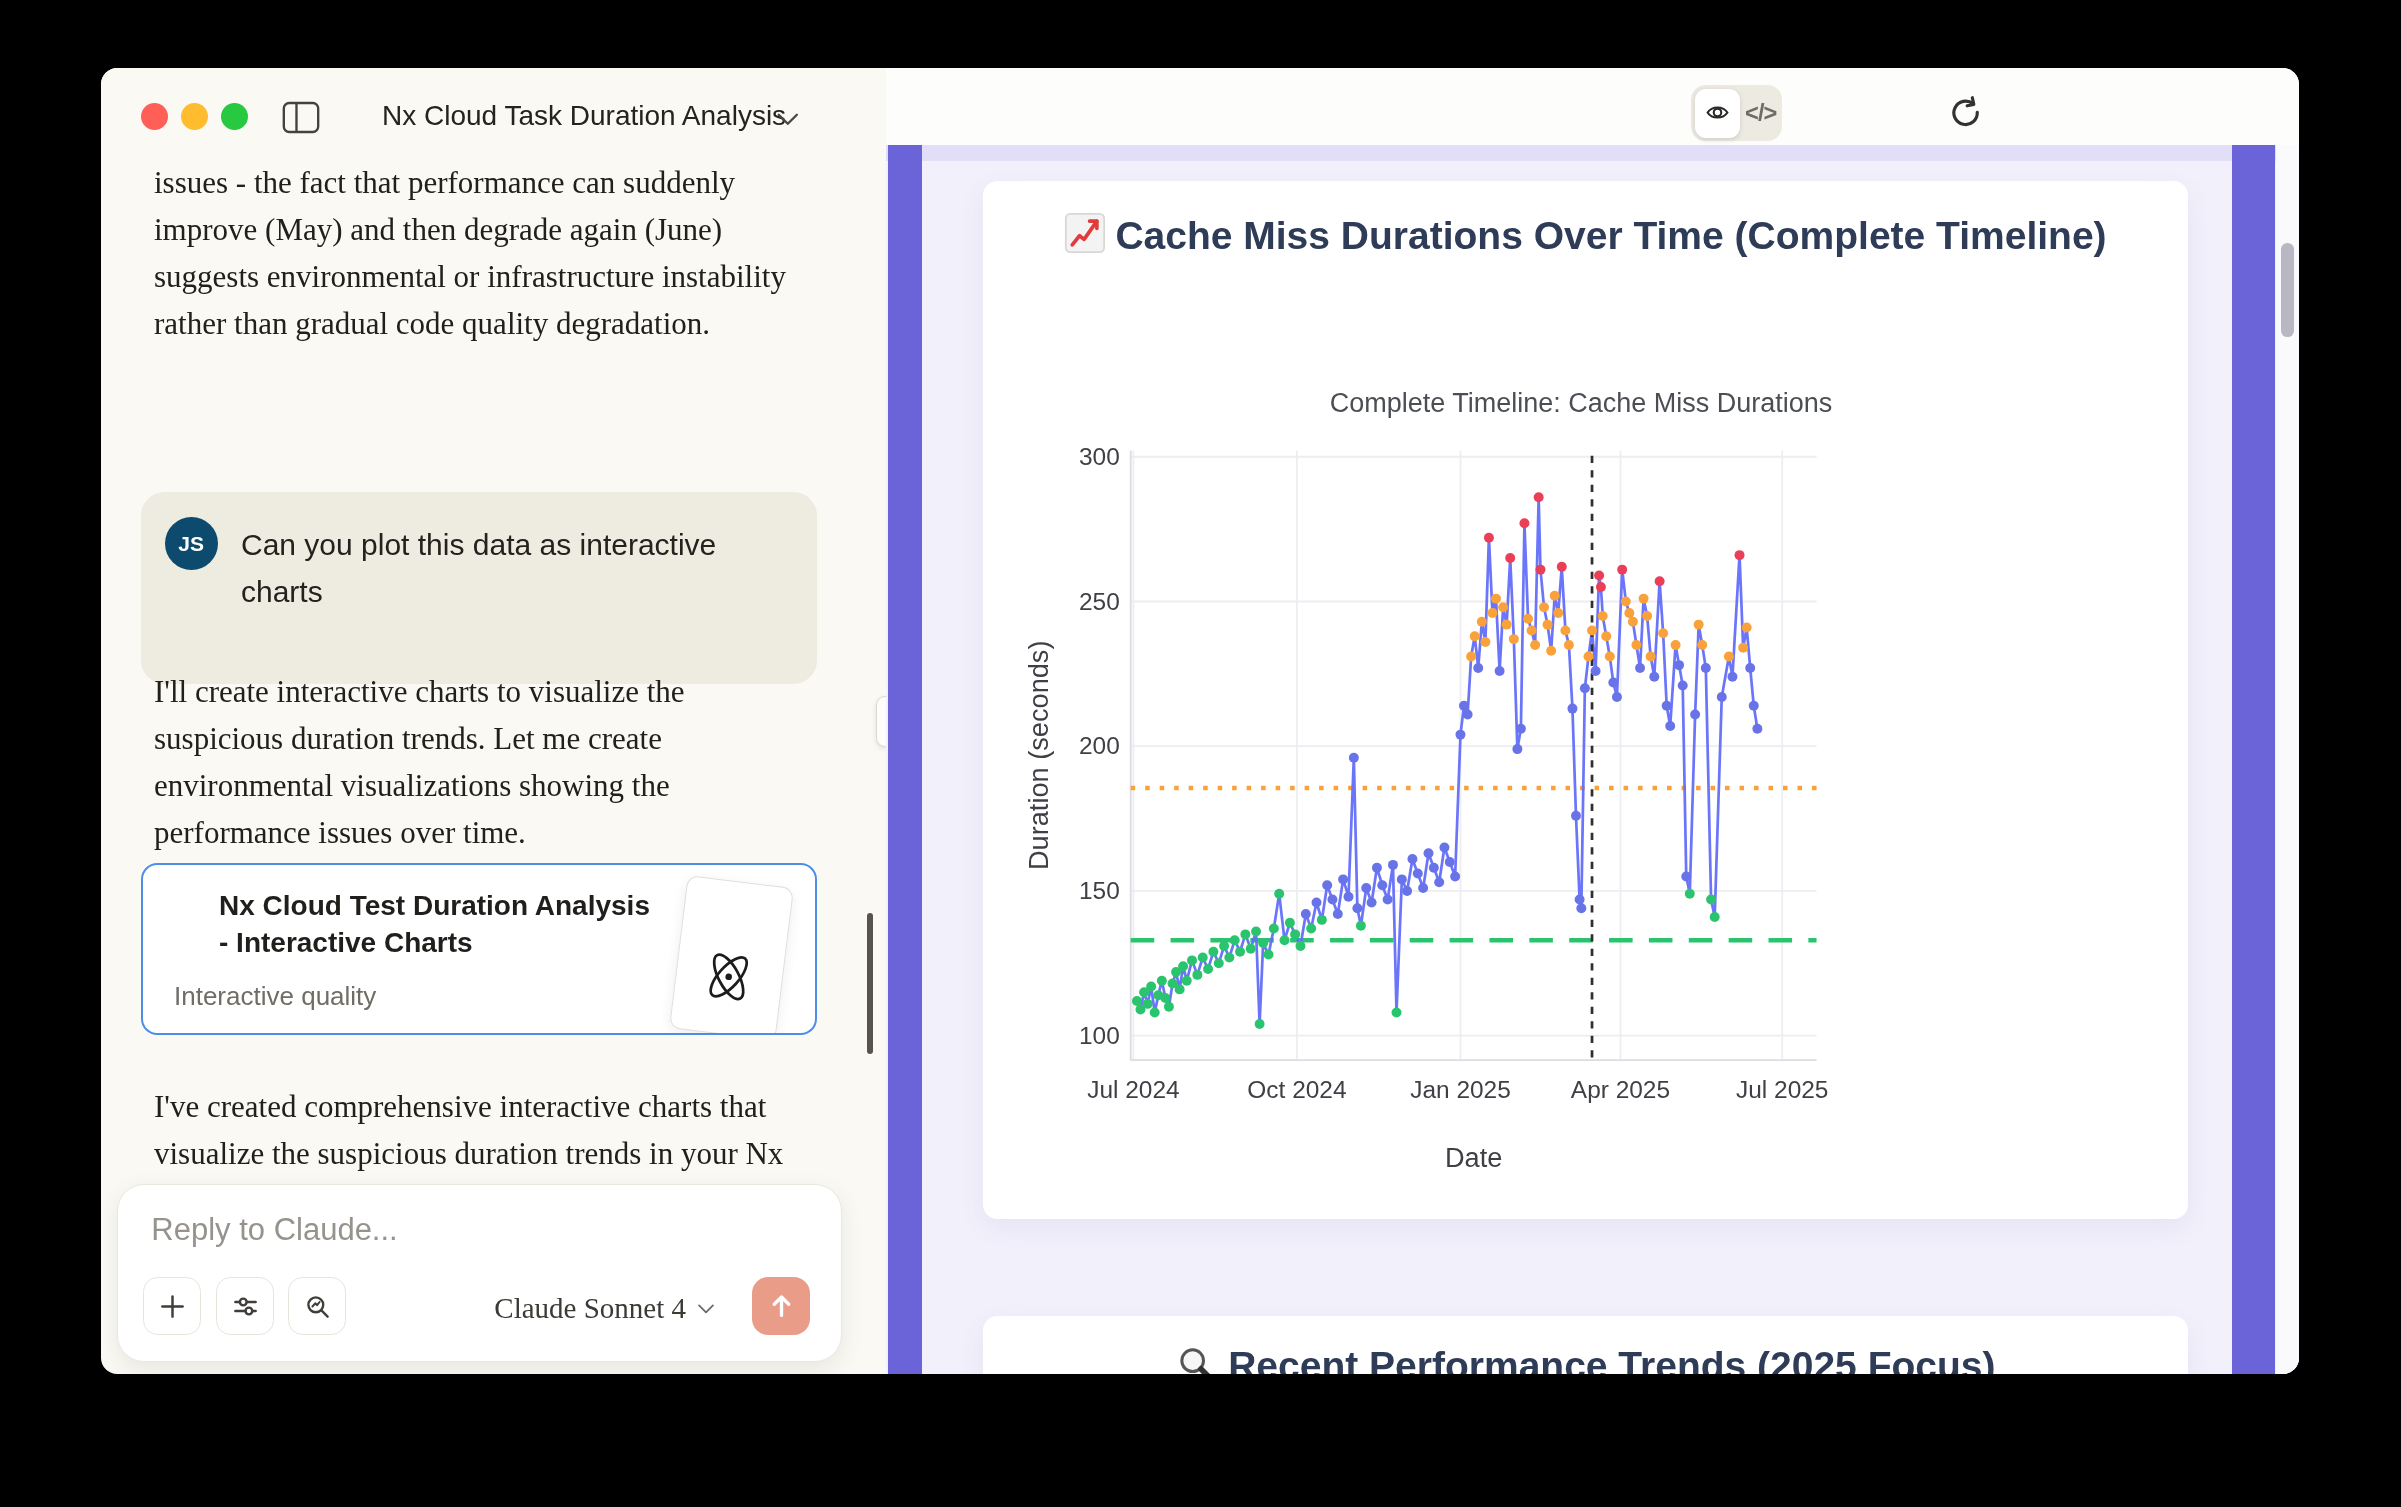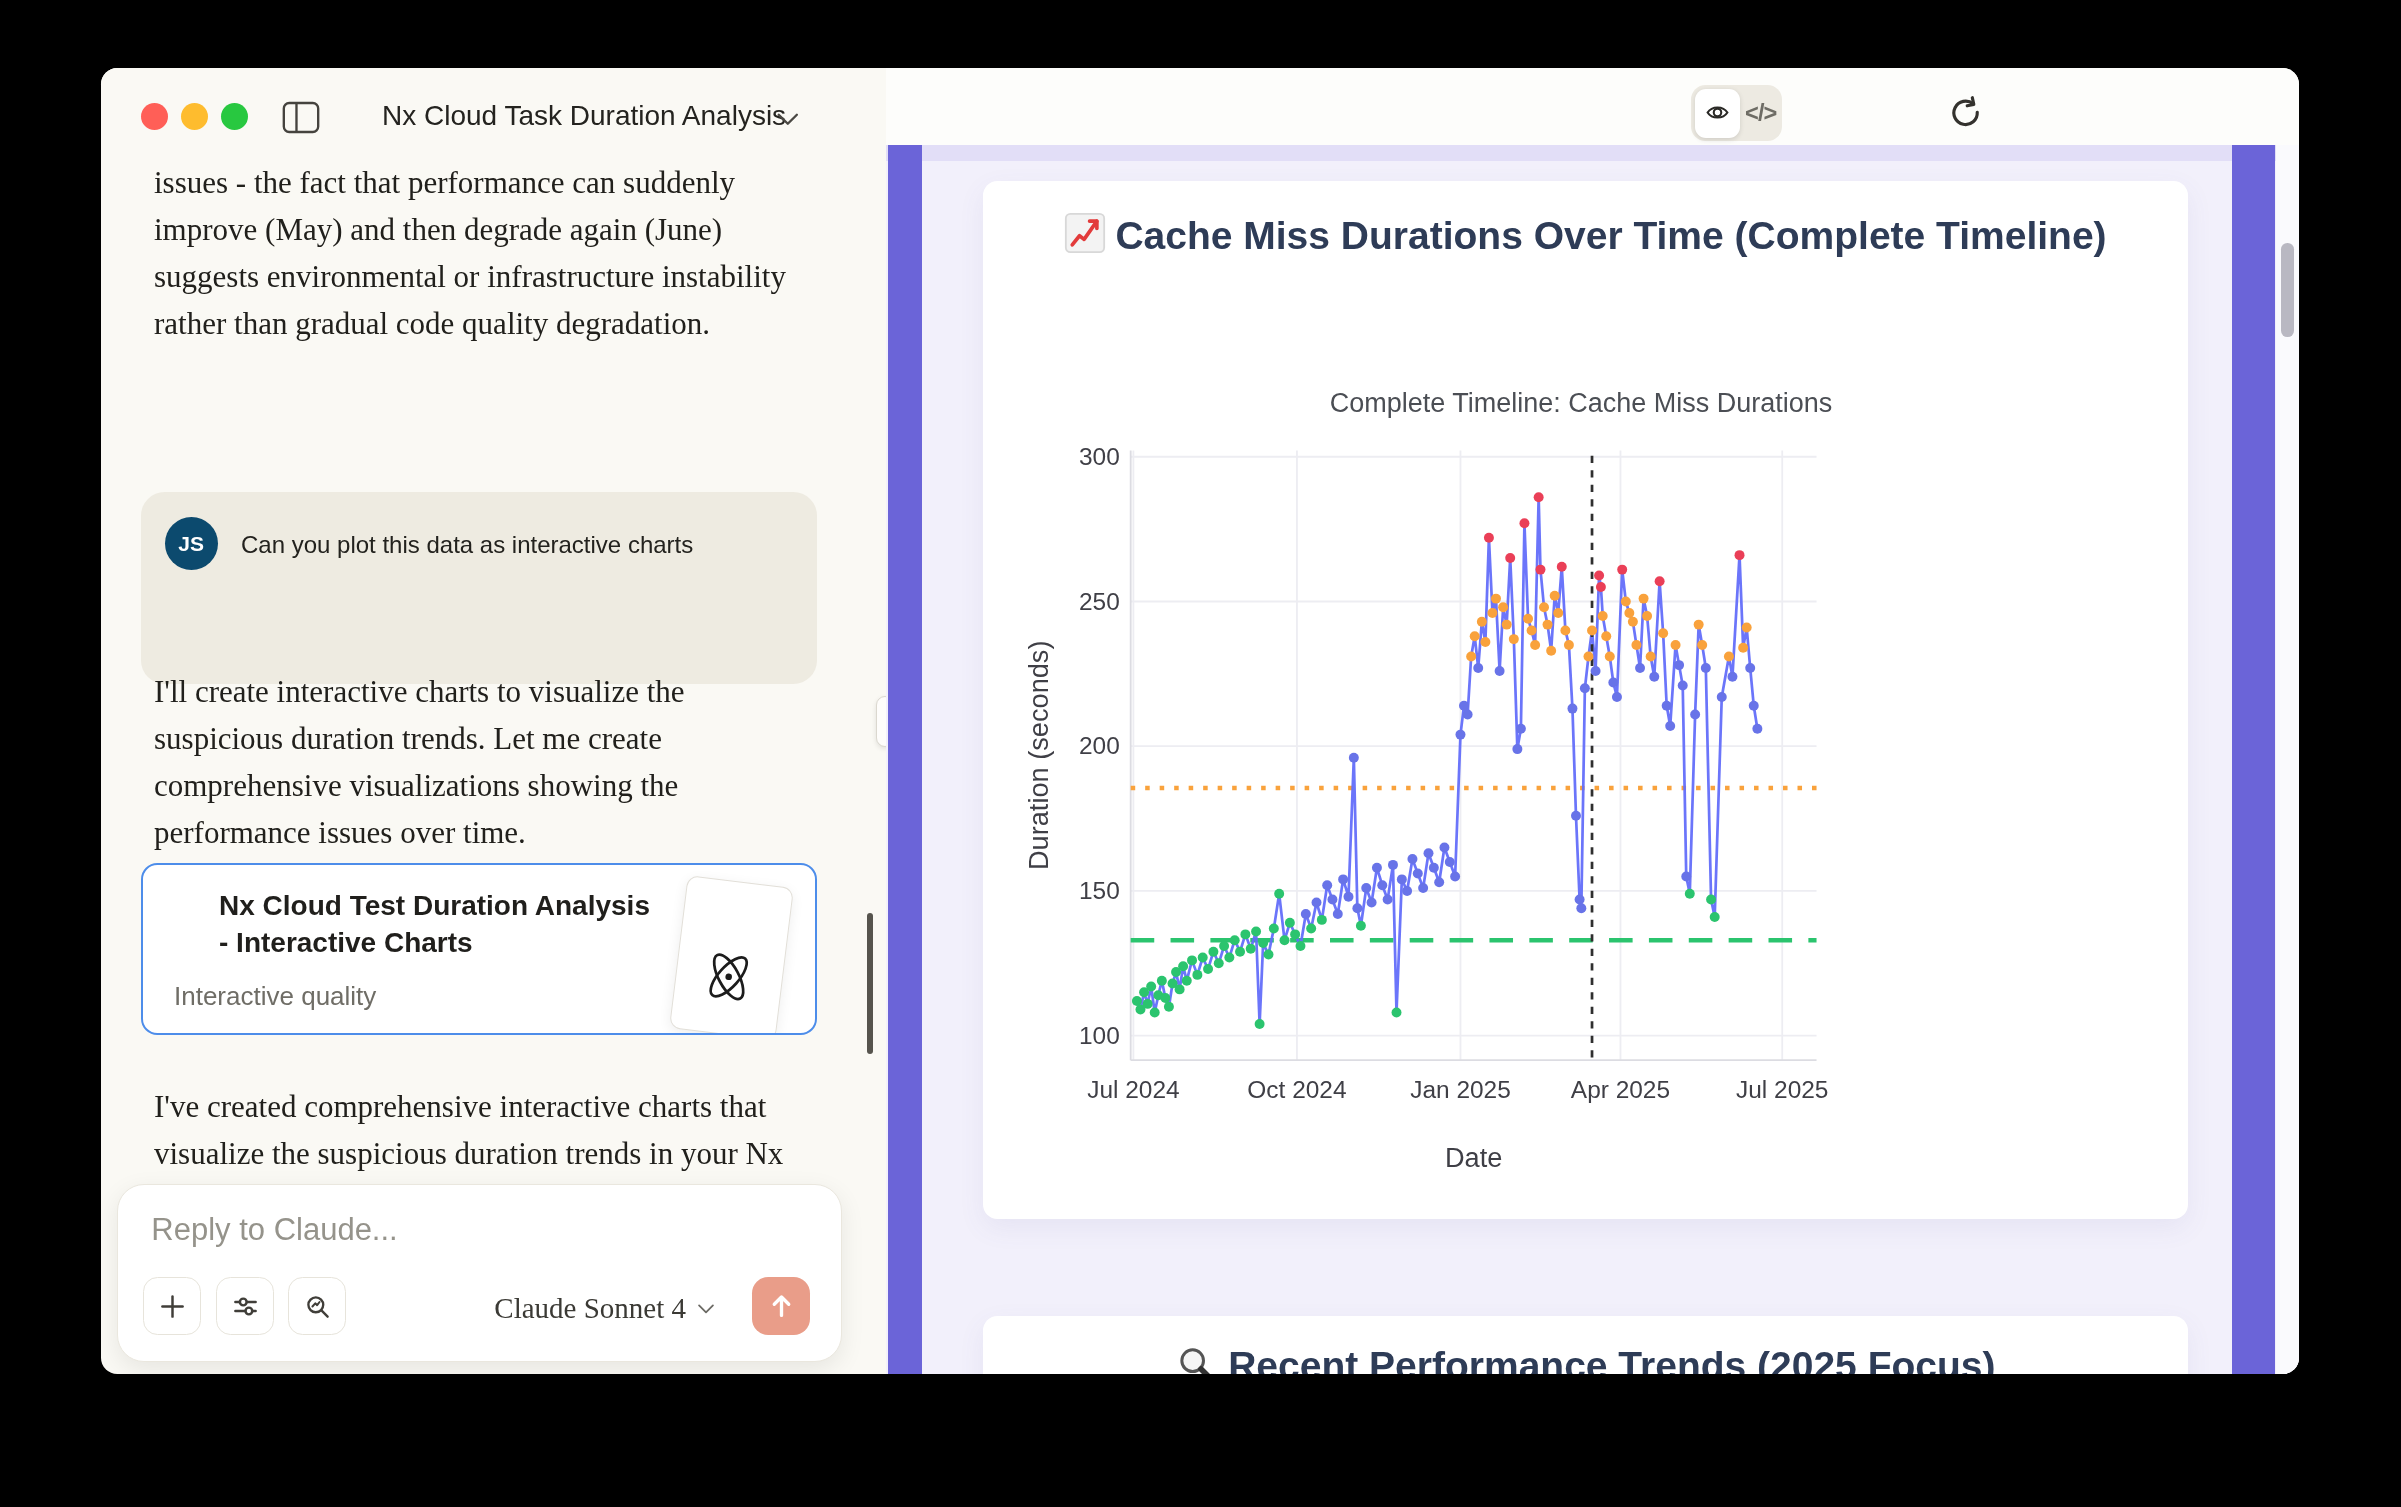--- a/index.html
+++ b/index.html
@@ -16,21 +16,21 @@
   .chev{stroke:#4a4843;stroke-width:2.6;fill:none;stroke-linecap:round;stroke-linejoin:round;}
   
   .toggle-pill{left:805px;top:17px;width:91px;height:56px;background:#edeae2;border-radius:14.5px;}
   .toggle-active{left:3.6px;top:3.6px;width:45px;height:49px;background:#fff;border-radius:11px;box-shadow:0 1.8px 5.4px rgba(0,0,0,.12);}
   .code-label{font-size:23.6px;color:#6e6c65;font-weight:600;letter-spacing:-0.9px;}
   
   .serif{font-family:"Liberation Serif",serif;font-size:31px;line-height:47px;color:#21201c;}
   .chat-col{left:53px;width:667px;}
   .bubble{left:40px;top:424px;width:676px;min-height:192px;background:#eeebe1;border-radius:23.6px;}
   .avatar{left:23.6px;top:25px;width:53px;height:53px;border-radius:50%;background:#0c4a6e;color:#fff;font-size:21px;font-weight:700;display:flex;align-items:center;justify-content:center;}
-  .bubble-txt{left:100px;top:29px;width:507px;font-size:24px;line-height:47px;color:#23221e;}
+  .bubble-txt{left:100px;top:29px;width:507px;font-size:30px;line-height:47px;color:#23221e;}
   .art-card{left:40px;top:795px;width:676px;height:172px;background:#fff;border:2.3px solid #4d8dea;border-radius:16.3px;overflow:hidden;}
   .art-title{left:31px;top:22px;width:435px;font-size:28px;line-height:37px;font-weight:700;color:#201f1c;margin-left:45px;}
   .art-sub{left:31px;top:116px;font-size:26px;color:#6f6d66;}
   .art-page{left:535px;top:16.3px;width:107px;height:154px;background:#fff;border:1.8px solid #e2dfd8;border-radius:11px;transform:rotate(7deg);box-shadow:0 3.6px 12.7px rgba(0,0,0,.07);}
   .scroll-thumb-chat{left:766px;top:845px;width:6.3px;height:141px;background:#56544d;border-radius:3.6px;}
   .resize-pill{left:775px;top:628px;width:18px;height:51px;background:#fefdfb;border:1.8px solid #dbd8cf;border-radius:9px;box-shadow:0 1.8px 5.4px rgba(0,0,0,.1);}
   
   .composer{left:16.3px;top:1116px;width:725px;height:178px;background:#fff;border:1.8px solid #eae7de;border-radius:27px;box-shadow:0 7.2px 25px rgba(0,0,0,.08);}
   .placeholder{left:33px;top:27px;font-size:31px;color:#95938b;}
   .c-btn{width:58px;height:58px;border:1.8px solid #e7e4db;border-radius:14.5px;background:#fff;top:92px;display:flex;align-items:center;justify-content:center;}
@@ -86,21 +86,21 @@
 
     </div>
 
     <div class="abs serif chat-col" style="top:91px">issues - the fact that performance can suddenly improve (May) and then degrade again (June) suggests environmental or infrastructure instability rather than gradual code quality degradation.</div>
 
     <div class="abs bubble">
       <div class="abs avatar">JS</div>
       <div class="abs bubble-txt">Can you plot this data as interactive charts</div>
     </div>
 
-    <div class="abs serif chat-col" style="top:600px">I'll create interactive charts to visualize the suspicious duration trends. Let me create comprehensive visualizations showing the performance issues over time.</div>
+    <div class="abs serif chat-col" style="top:600px">I'll create interactive charts to visualize the suspicious duration trends. Let me create environmental visualizations showing the performance issues over time.</div>
 
     <div class="abs art-card">
       <div class="abs art-title">Nx Cloud Test Duration Analysis - Interactive Charts</div>
       <div class="abs art-sub">Interactive quality</div>
       <div class="abs art-page">
         <svg class="abs" style="left:22px;top:65px" width="60" height="60" viewBox="0 0 66 66">
           <ellipse cx="33" cy="33" rx="27" ry="11" fill="none" stroke="#1c1c1c" stroke-width="3" transform="rotate(55 33 33)"></ellipse>
           <ellipse cx="33" cy="33" rx="27" ry="11" fill="none" stroke="#1c1c1c" stroke-width="3" transform="rotate(-55 33 33)"></ellipse>
           <circle cx="33" cy="33" r="3.6" fill="#1c1c1c"></circle>
         </svg>

